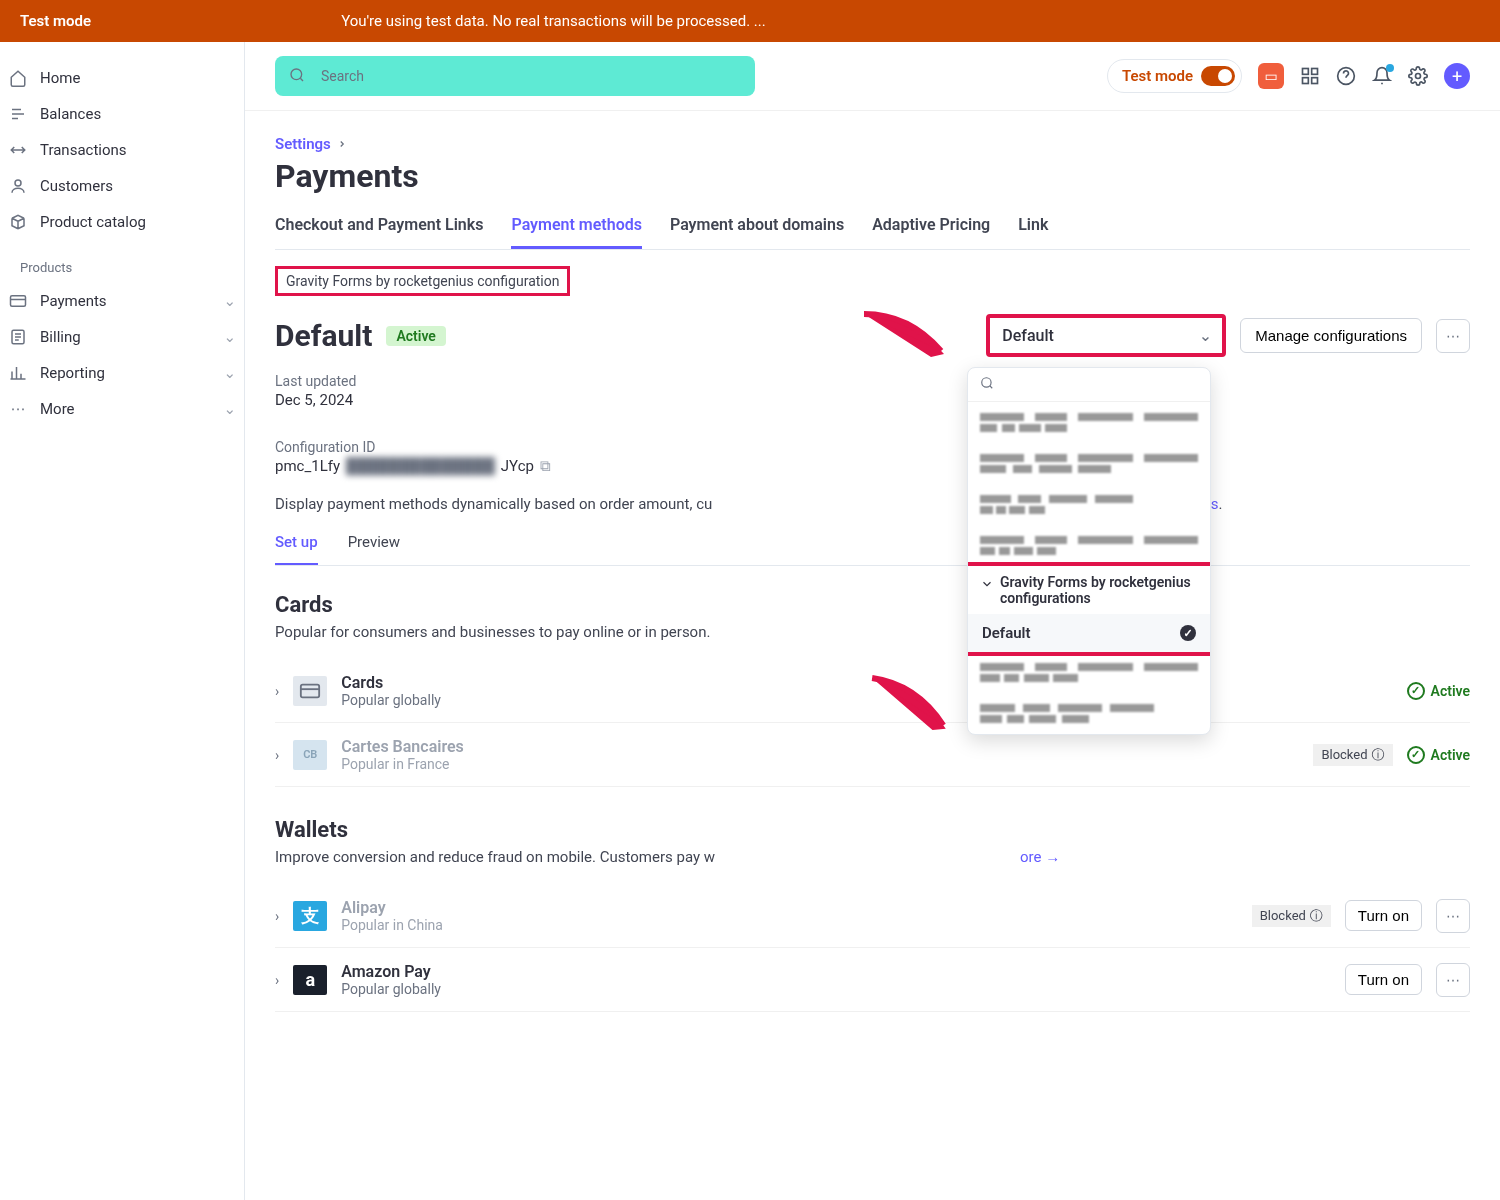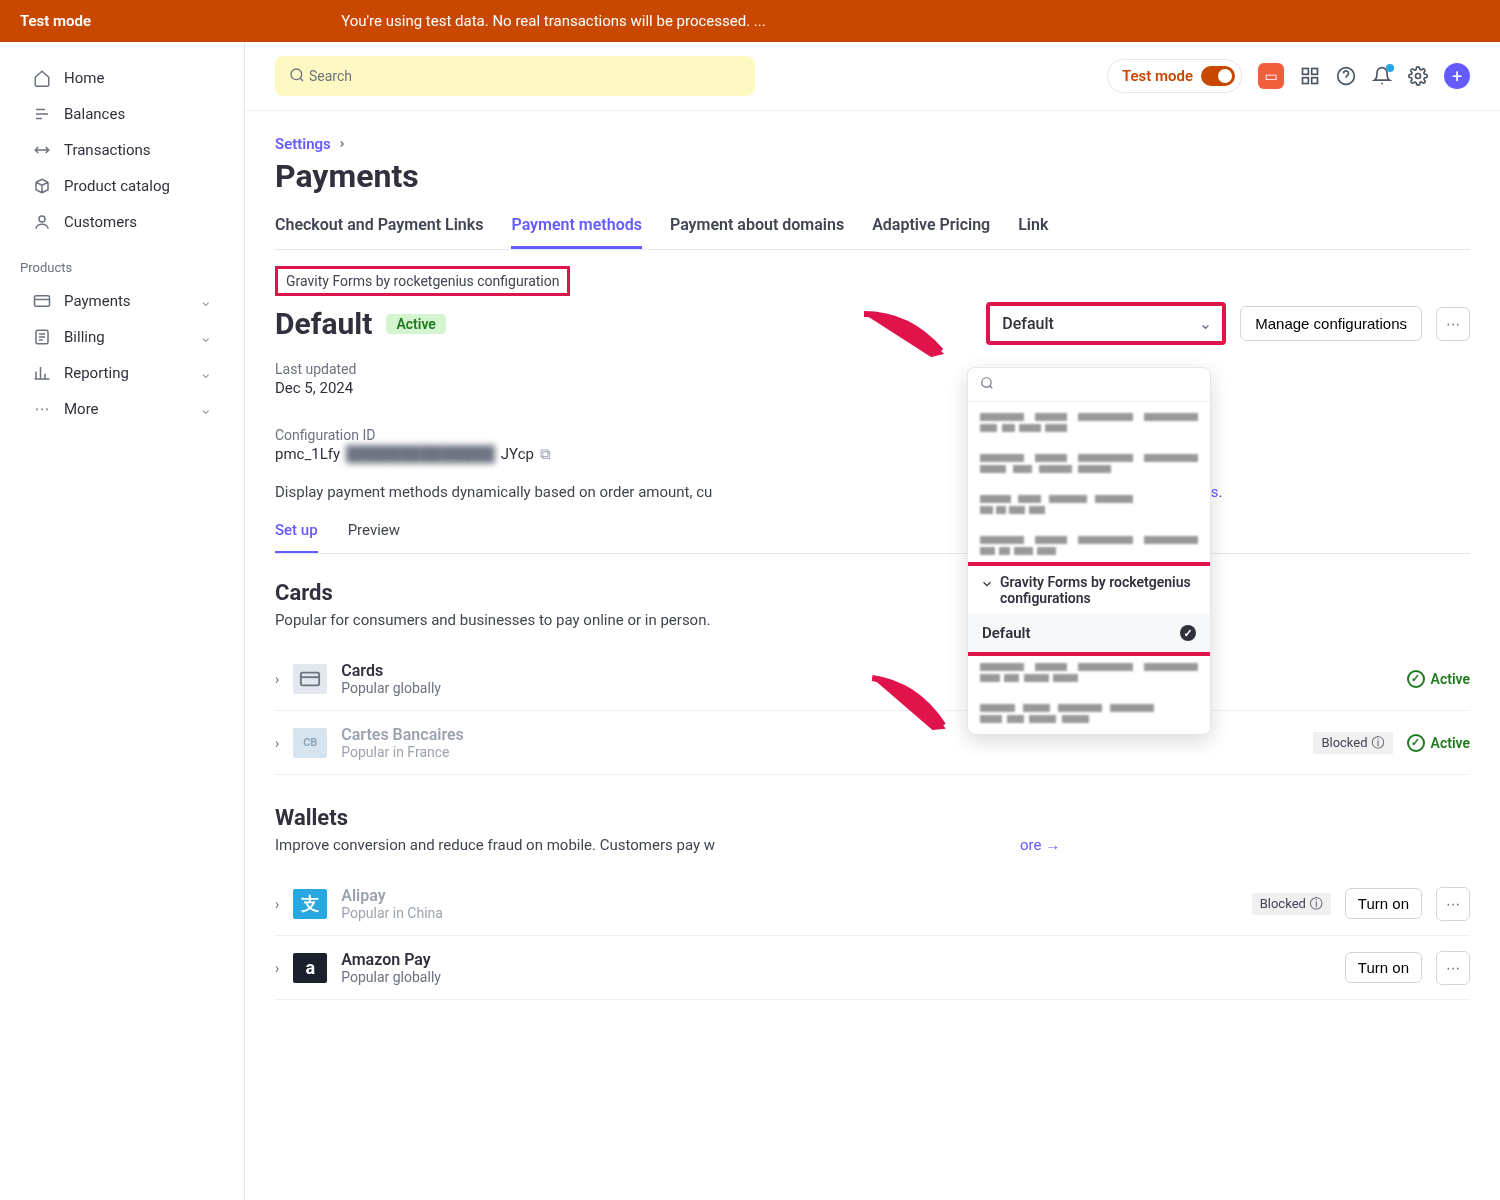--- a/index.html
+++ b/index.html
@@ -4,43 +4,43 @@
 <style>
 * { box-sizing: border-box; margin: 0; padding: 0; }
 body { font-family: -apple-system, BlinkMacSystemFont, "Segoe UI", Roboto, sans-serif; background: #fff; color: #30313d; font-size: 14px; }
 .test-banner { background: #c84801; color: #fff; height: 42px; display: flex; align-items: center; padding: 0 20px; font-size: 15px; }
 .test-banner .label { font-weight: 600; }
 .test-banner .msg { margin-left: 250px; }
 .app { display: flex; height: calc(1200px - 42px); overflow: hidden; }
 .sidebar { width: 245px; border-right: 1px solid #e3e8ee; padding: 18px 0; background: #fff; }
 .sb-brand { display: flex; align-items: center; padding: 6px 20px 24px; gap: 10px; font-weight: 600; font-size: 15px; }
 .sb-brand svg { width: 20px; height: 20px; }
-.sb-item { display: flex; align-items: center; gap: 12px; padding: 8px 32px; color: #30313d; cursor: pointer; font-size: 15px; }
+.sb-item { display: flex; align-items: center; gap: 12px; padding: 8px 8px; color: #30313d; cursor: pointer; font-size: 15px; }
 .sb-item .icon { width: 20px; height: 20px; display: flex; align-items: center; justify-content: center; color: #6b7280; }
 .sb-group-label { font-size: 13px; color: #6b7280; padding: 20px 20px 8px; }
 .sb-collapse { justify-content: space-between; }
 .sb-collapse .left { display: flex; align-items: center; gap: 12px; }
 .chev { color: #9ca3af; }
 .main { flex: 1; overflow: auto; position: relative; }
 .topbar { display: flex; align-items: center; padding: 14px 30px; gap: 18px; border-bottom: 1px solid #f0f0f0; }
-.search-box { flex: 1; max-width: 480px; background: #fef9c3; border-radius: 8px; height: 40px; display: flex; align-items: center; padding: 0 14px; color: #6b7280; gap: 4px; }
+.search-box { flex: 1; max-width: 480px; background: #5eead4; border-radius: 8px; height: 40px; display: flex; align-items: center; padding: 0 14px; color: #6b7280; gap: 16px; }
 .topbar-right { display: flex; align-items: center; gap: 16px; margin-left: auto; }
 .test-toggle { display: flex; align-items: center; gap: 8px; color: #c84801; font-weight: 600; border: 1px solid #e3e8ee; padding: 6px 6px 6px 14px; border-radius: 20px; font-size: 15px; }
 .toggle-pill { width: 34px; height: 20px; background: #c84801; border-radius: 10px; position: relative; }
 .toggle-pill::after { content: ''; width: 14px; height: 14px; background: #fff; border-radius: 50%; position: absolute; top: 3px; right: 3px; }
 .tb-icon { width: 20px; height: 20px; display: flex; align-items: center; justify-content: center; color: #4b5563; cursor: pointer; position: relative; }
 .plus-round { width: 26px; height: 26px; border-radius: 50%; background: #635bff; color: #fff; display: flex; align-items: center; justify-content: center; font-size: 18px; }
 .orange-square { width: 26px; height: 26px; border-radius: 6px; background: #f05e3c; color: #fff; display: flex; align-items: center; justify-content: center; font-size: 14px; }
 .content { padding: 24px 30px; position: relative; }
 .breadcrumb { color: #635bff; font-weight: 600; font-size: 15px; margin-bottom: 4px; display: flex; align-items: center; gap: 6px; cursor: pointer; }
 h1 { font-size: 32px; font-weight: 700; margin-bottom: 20px; }
 .tabs { display: flex; gap: 28px; border-bottom: 1px solid #e3e8ee; margin-bottom: 16px; }
 .tab { padding: 0 0 12px; font-size: 16px; font-weight: 600; color: #414552; cursor: pointer; }
 .tab.active { color: #635bff; border-bottom: 3px solid #635bff; }
-.config-label { border: 3px solid #e0134a; display: inline-block; padding: 4px 8px; color: #414552; font-size: 14px; margin-bottom: 6px; position: relative; z-index: 2; }
+.config-label { border: 3px solid #e0134a; display: inline-block; padding: 4px 8px; color: #414552; font-size: 14px; margin-bottom: 18px; position: relative; z-index: 2; }
 .title-row { display: flex; align-items: center; gap: 14px; margin-bottom: 16px; }
 .title-row h2 { font-size: 30px; font-weight: 700; }
 .badge-active { background: #d4f5d0; color: #1f7a1f; padding: 2px 10px; border-radius: 4px; font-size: 14px; font-weight: 600; }
 .title-spacer { flex: 1; }
 .select-box { border: 4px solid #e0134a; padding: 8px 30px 8px 12px; border-radius: 4px; min-width: 240px; display: flex; align-items: center; justify-content: space-between; font-size: 16px; font-weight: 500; position: relative; background: #fff; z-index: 30; }
 .btn { border: 1px solid #d0d5dd; border-radius: 6px; padding: 8px 14px; font-size: 15px; background: #fff; cursor: pointer; font-weight: 500; }
 .btn.small { padding: 6px 12px; font-size: 15px; text-align: right; }
 .btn-more { border: 1px solid #d0d5dd; border-radius: 6px; width: 34px; height: 34px; display: flex; align-items: center; justify-content: center; background: #fff; cursor: pointer; color: #6b7280; }
 .meta-row { display: flex; gap: 30px; margin-bottom: 20px; flex-direction: column; }
 .meta-item .meta-label { color: #6b7280; font-size: 14px; margin-bottom: 2px; }
@@ -115,33 +115,33 @@
       <span class="icon">
           <svg viewBox="0 0 24 24" width="18" height="18" fill="none" stroke="currentColor" stroke-width="2">
             <path d="M7 8l-4 4 4 4M17 8l4 4-4 4M3 12h18"></path>
           </svg>
         </span>
       <span>Transactions</span>
     </div>
     <div class="sb-item">
       <span class="icon">
           <svg viewBox="0 0 24 24" width="18" height="18" fill="none" stroke="currentColor" stroke-width="2">
-            <path d="M20 7l-8-4-8 4m16 0l-8 4m8-4v10l-8 4m0-10L4 7m8 4v10M4 7v10l8 4"></path>
+            <circle cx="12" cy="8" r="4"></circle>
+            <path d="M4 21c0-4 4-6 8-6s8 2 8 6"></path>
           </svg>
         </span>
-      <span>Product catalog</span>
+      <span>Customers</span>
     </div>
     <div class="sb-item">
       <span class="icon">
           <svg viewBox="0 0 24 24" width="18" height="18" fill="none" stroke="currentColor" stroke-width="2">
-            <circle cx="12" cy="8" r="4"></circle>
-            <path d="M4 21c0-4 4-6 8-6s8 2 8 6"></path>
+            <path d="M20 7l-8-4-8 4m16 0l-8 4m8-4v10l-8 4m0-10L4 7m8 4v10M4 7v10l8 4"></path>
           </svg>
         </span>
-      <span>Customers</span>
+      <span>Product catalog</span>
     </div>
 
     <div class="sb-group-label">Products</div>
 
     <div class="sb-item sb-collapse">
       <div class="left">
         <span class="icon">
             <svg viewBox="0 0 24 24" width="18" height="18" fill="none" stroke="currentColor" stroke-width="2">
               <rect x="2" y="5" width="20" height="14" rx="2"></rect>
               <path d="M2 10h20"></path>

